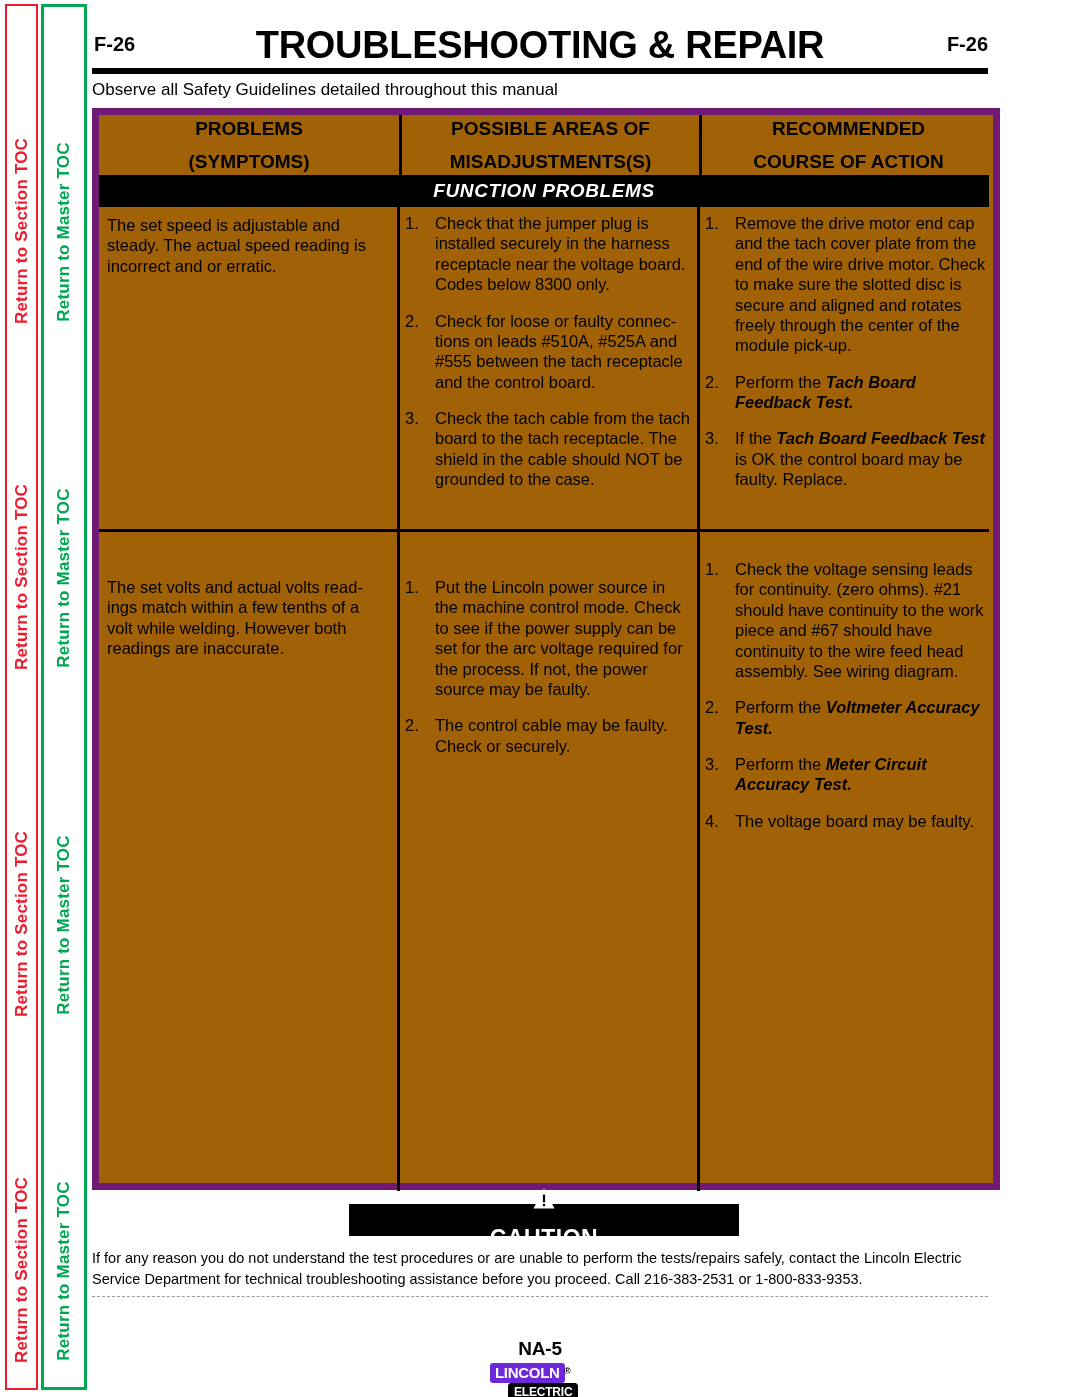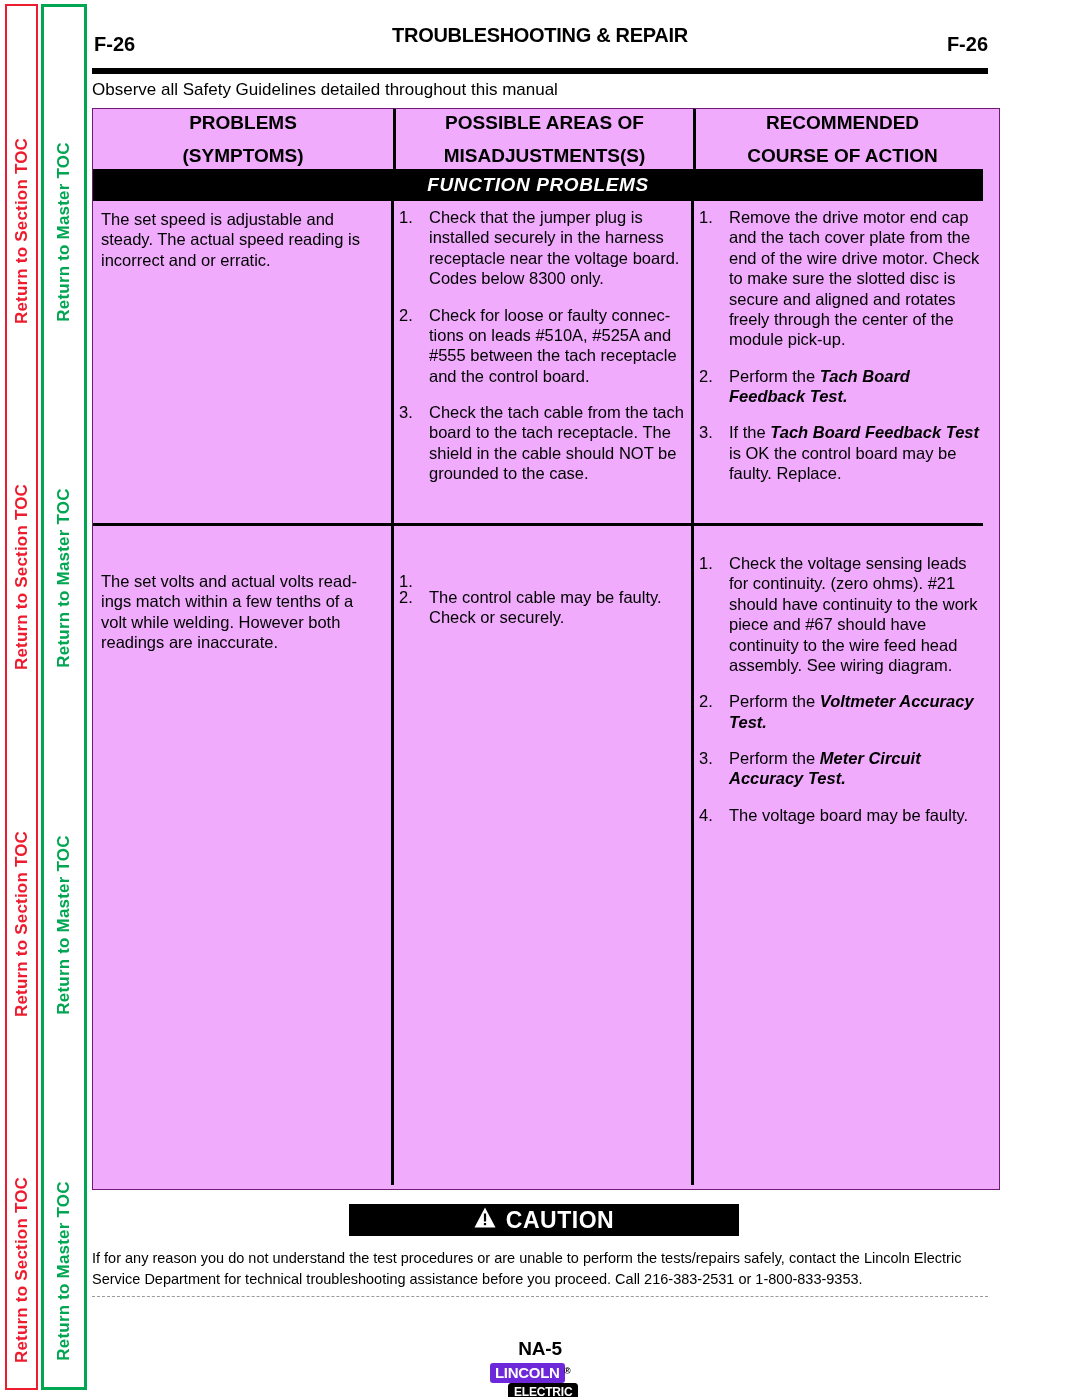--- a/index.html
+++ b/index.html
@@ -47,37 +47,37 @@
   }
   .hdr-left,.hdr-right{
     position:absolute;top:9px;
     font-size:20px;font-weight:bold;
   }
   .hdr-left{left:2px;}
   .hdr-right{right:0px;}
   .hdr-title{
     position:absolute;left:0;right:0;top:0;
     text-align:center;
-    font-size:20px;font-weight:bold;
+    font-size:38px;font-weight:bold;
     letter-spacing:-0.3px;
   }
   #hdr-rule{
     position:absolute;left:0;top:68px;width:896px;height:6px;background:#000;
   }
   #subtitle{
     position:absolute;left:0;top:80px;width:896px;
     text-align:left;font-size:17px;
   }
 
   
   #tbl{
     position:absolute;left:0;top:108px;width:908px;height:1082px;
     box-sizing:border-box;
-    border:1px solid #701a75;
-    background:#f0abfc;
+    border:7px solid #701a75;
+    background:#a16207;
   }
   .colhead{
     position:absolute;top:0;height:60px;
     box-sizing:border-box;
     display:flex;flex-direction:column;align-items:center;justify-content:center;
     font-weight:bold;font-size:19px;line-height:1.35;
     text-align:center;
   }
   .colhead .l2{display:block;margin-top:7px;}
   #ch1{left:0;    width:300px;}
@@ -128,21 +128,21 @@
   
   #r2c1{left:8px;  top:370px;width:282px;}
   #r2c2{left:306px;top:370px;width:286px;}
   #r2c3{left:606px;top:352px;width:284px;}
 
   
   #caution-bar{
     position:absolute;left:257px;top:1204px;width:390px;height:32px;
     background:#000;color:#fff;
     display:flex;align-items:center;justify-content:center;gap:10px;
-    font-weight:bold;font-size:23px;letter-spacing:0.5px;
+    font-weight:bold;font-size:23px;letter-spacing:0.5px;flex-direction:column;
   }
   #caution-tri{display:inline-block;}
   #caution-text{
     position:absolute;left:0;top:1248px;width:896px;
     font-size:14.5px;line-height:1.48;text-align:left;
   }
   #dashrule{
     position:absolute;left:0;top:1296px;width:896px;height:0;
     border-top:1px dashed #9a9a9a;
   }
@@ -237,21 +237,21 @@
       <div class="cell" id="r1c3">
           <div class="numitem"><span class="num">1.</span><span>Remove the drive motor end cap and the tach cover plate from the end of the wire drive motor. Check to make sure the slotted disc is secure and aligned and rotates freely through the center of the module pick-up.</span></div>
           <div class="numitem"><span class="num">2.</span><span>Perform the <b>Tach Board Feedback Test.</b></span></div>
           <div class="numitem"><span class="num">3.</span><span>If the <b>Tach Board Feedback Test</b>  is OK the control board may be faulty.  Replace.</span></div>
         </div>
 
       <div class="cell" id="r2c1">
         <p>The set volts and actual volts read-ings match within a few tenths of a volt while welding.  However both readings are inaccurate.</p>
       </div>
       <div class="cell" id="r2c2">
-          <div class="numitem"><span class="num">1.</span></div>
+          <div class="numitem"><span class="num">1.</span><span>Put the Lincoln power source in the machine control mode. Check to see if the power supply can be set for the arc voltage required for the process.  If not, the power source may be faulty.</span></div>
           <div class="numitem"><span class="num">2.</span><span>The control cable may be faulty. Check or securely.</span></div>
         </div>
       <div class="cell" id="r2c3">
           <div class="numitem"><span class="num">1.</span><span>Check the voltage sensing leads for continuity.  (zero ohms).  #21 should have continuity to the work piece and #67 should have continuity to the wire feed head assembly.  See wiring diagram.</span></div>
           <div class="numitem"><span class="num">2.</span><span>Perform the <b>Voltmeter Accuracy Test.</b></span></div>
           <div class="numitem"><span class="num">3.</span><span>Perform the <b>Meter Circuit Accuracy Test.</b></span></div>
           <div class="numitem"><span class="num">4.</span><span>The voltage board may be faulty.</span></div>
         </div>
     </div>
   </div>

